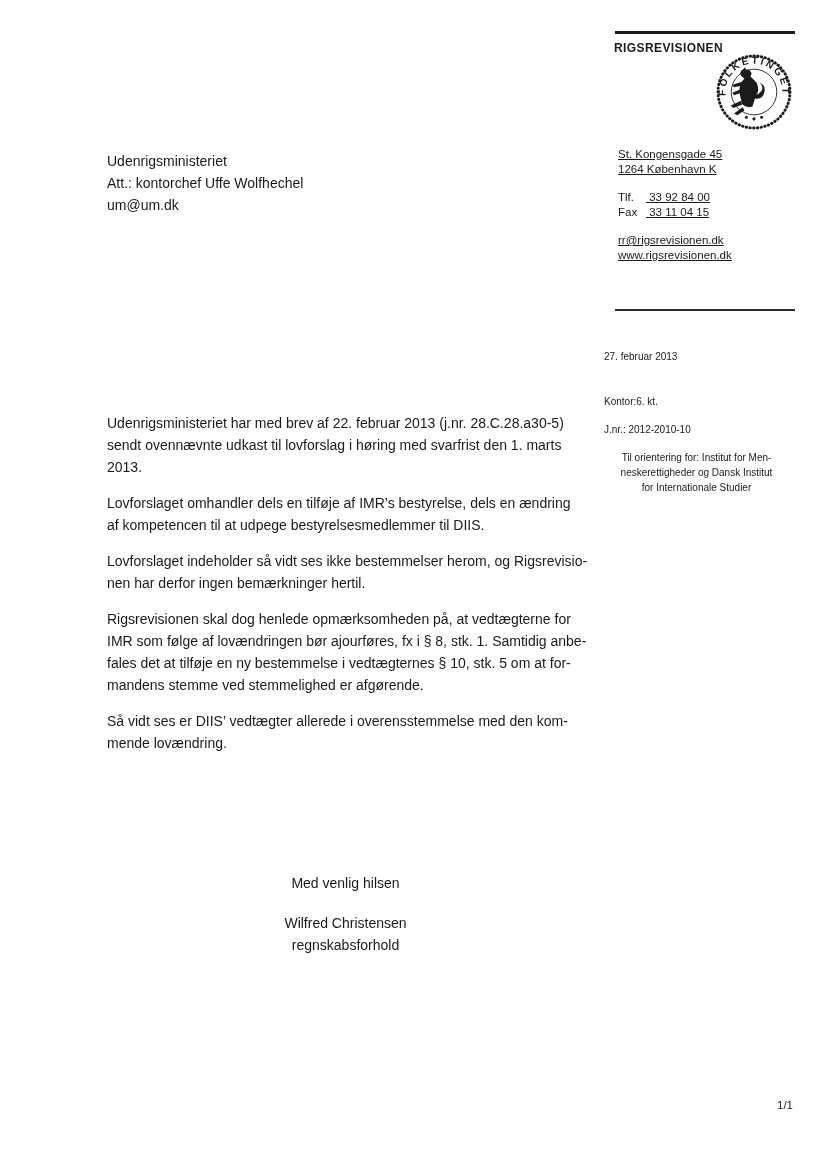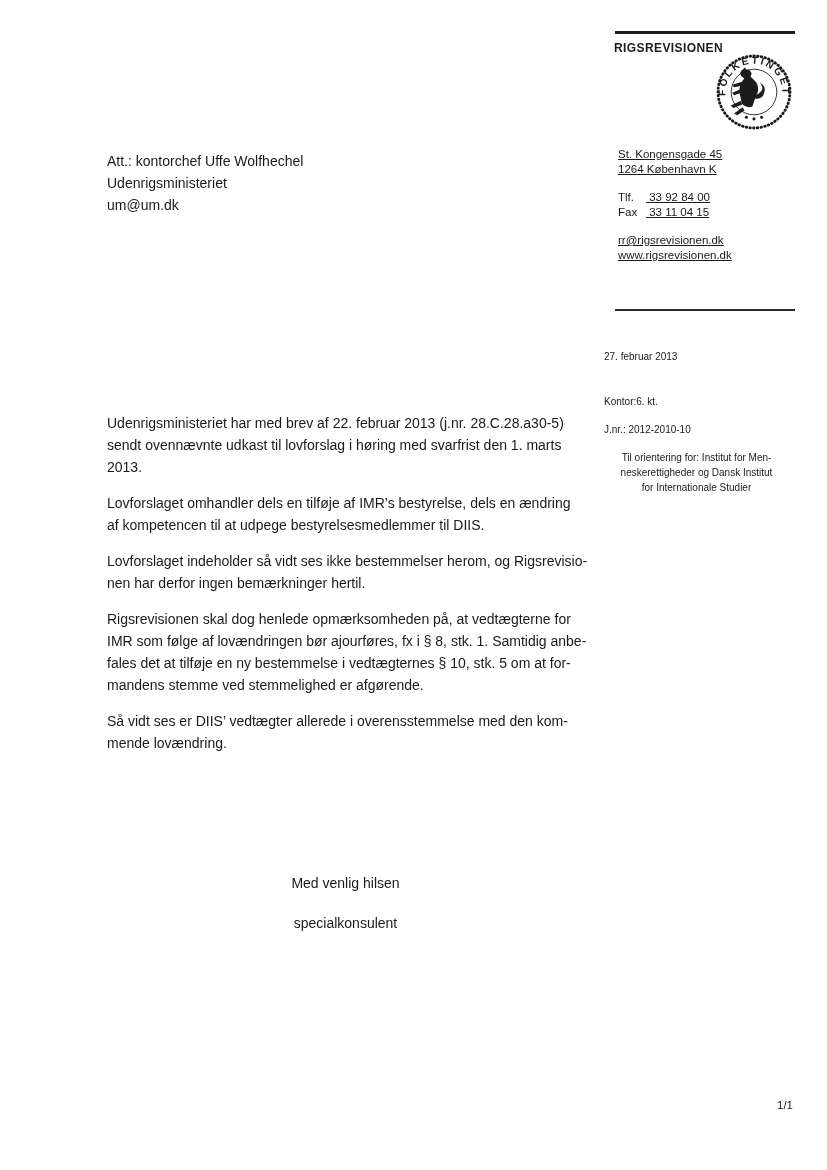--- a/index.html
+++ b/index.html
@@ -150,22 +150,22 @@
       <path d="M39 32 q-9 9 -7 20 l3 13 q6 6 13 3 l4-12 q6-9 1-18 l-7-7 z"></path>
       <path d="M36 37 l-13 4 2 3 11-2 z"></path>
       <path d="M37 45 l-14 6 2 3 12-4 z"></path>
       <path d="M34 61 l-13 6 3 3 11-4 z"></path>
       <path d="M36 69 l-11 8 4 2 9-6 z"></path>
       <path d="M51 58 q10 2 12-8 q2-8 -6-12 q6 6 2 11 q-3 4 -8 5 z"></path>
     </g>
   </svg>
 
   <div class="recipient">
+    <div>Udenrigsministeriet</div>
     <div>Att.: kontorchef Uffe Wolfhechel</div>
-    <div>Udenrigsministeriet</div>
     <div>um@um.dk</div>
   </div>
 
   <div class="sender">
     <div class="group">
       <div>St. Kongensgade 45</div>
       <div>1264 København K</div>
     </div>
     <div class="group">
       <div>
@@ -204,18 +204,19 @@
     <p>Rigsrevisionen skal dog henlede opmærksomheden på, at vedtægterne for
 IMR som følge af lovændringen bør ajourføres, fx i § 8, stk. 1. Samtidig anbe-
 fales det at tilføje en ny bestemmelse i vedtægternes § 10, stk. 5 om at for-
 mandens stemme ved stemmelighed er afgørende.</p>
     <p>Så vidt ses er DIIS’ vedtægter allerede i overensstemmelse med den kom-
 mende lovændring.</p>
   </div>
 
   <div class="signature">
     <div class="closing">Med venlig hilsen</div>
-    <div>specialkonsulent</div>
+    <div>Wilfred Christensen</div>
+    <div>regnskabsforhold</div>
   </div>
 
   <div class="page-number">1/1</div>
 
 </div>
 
 </body></html>

